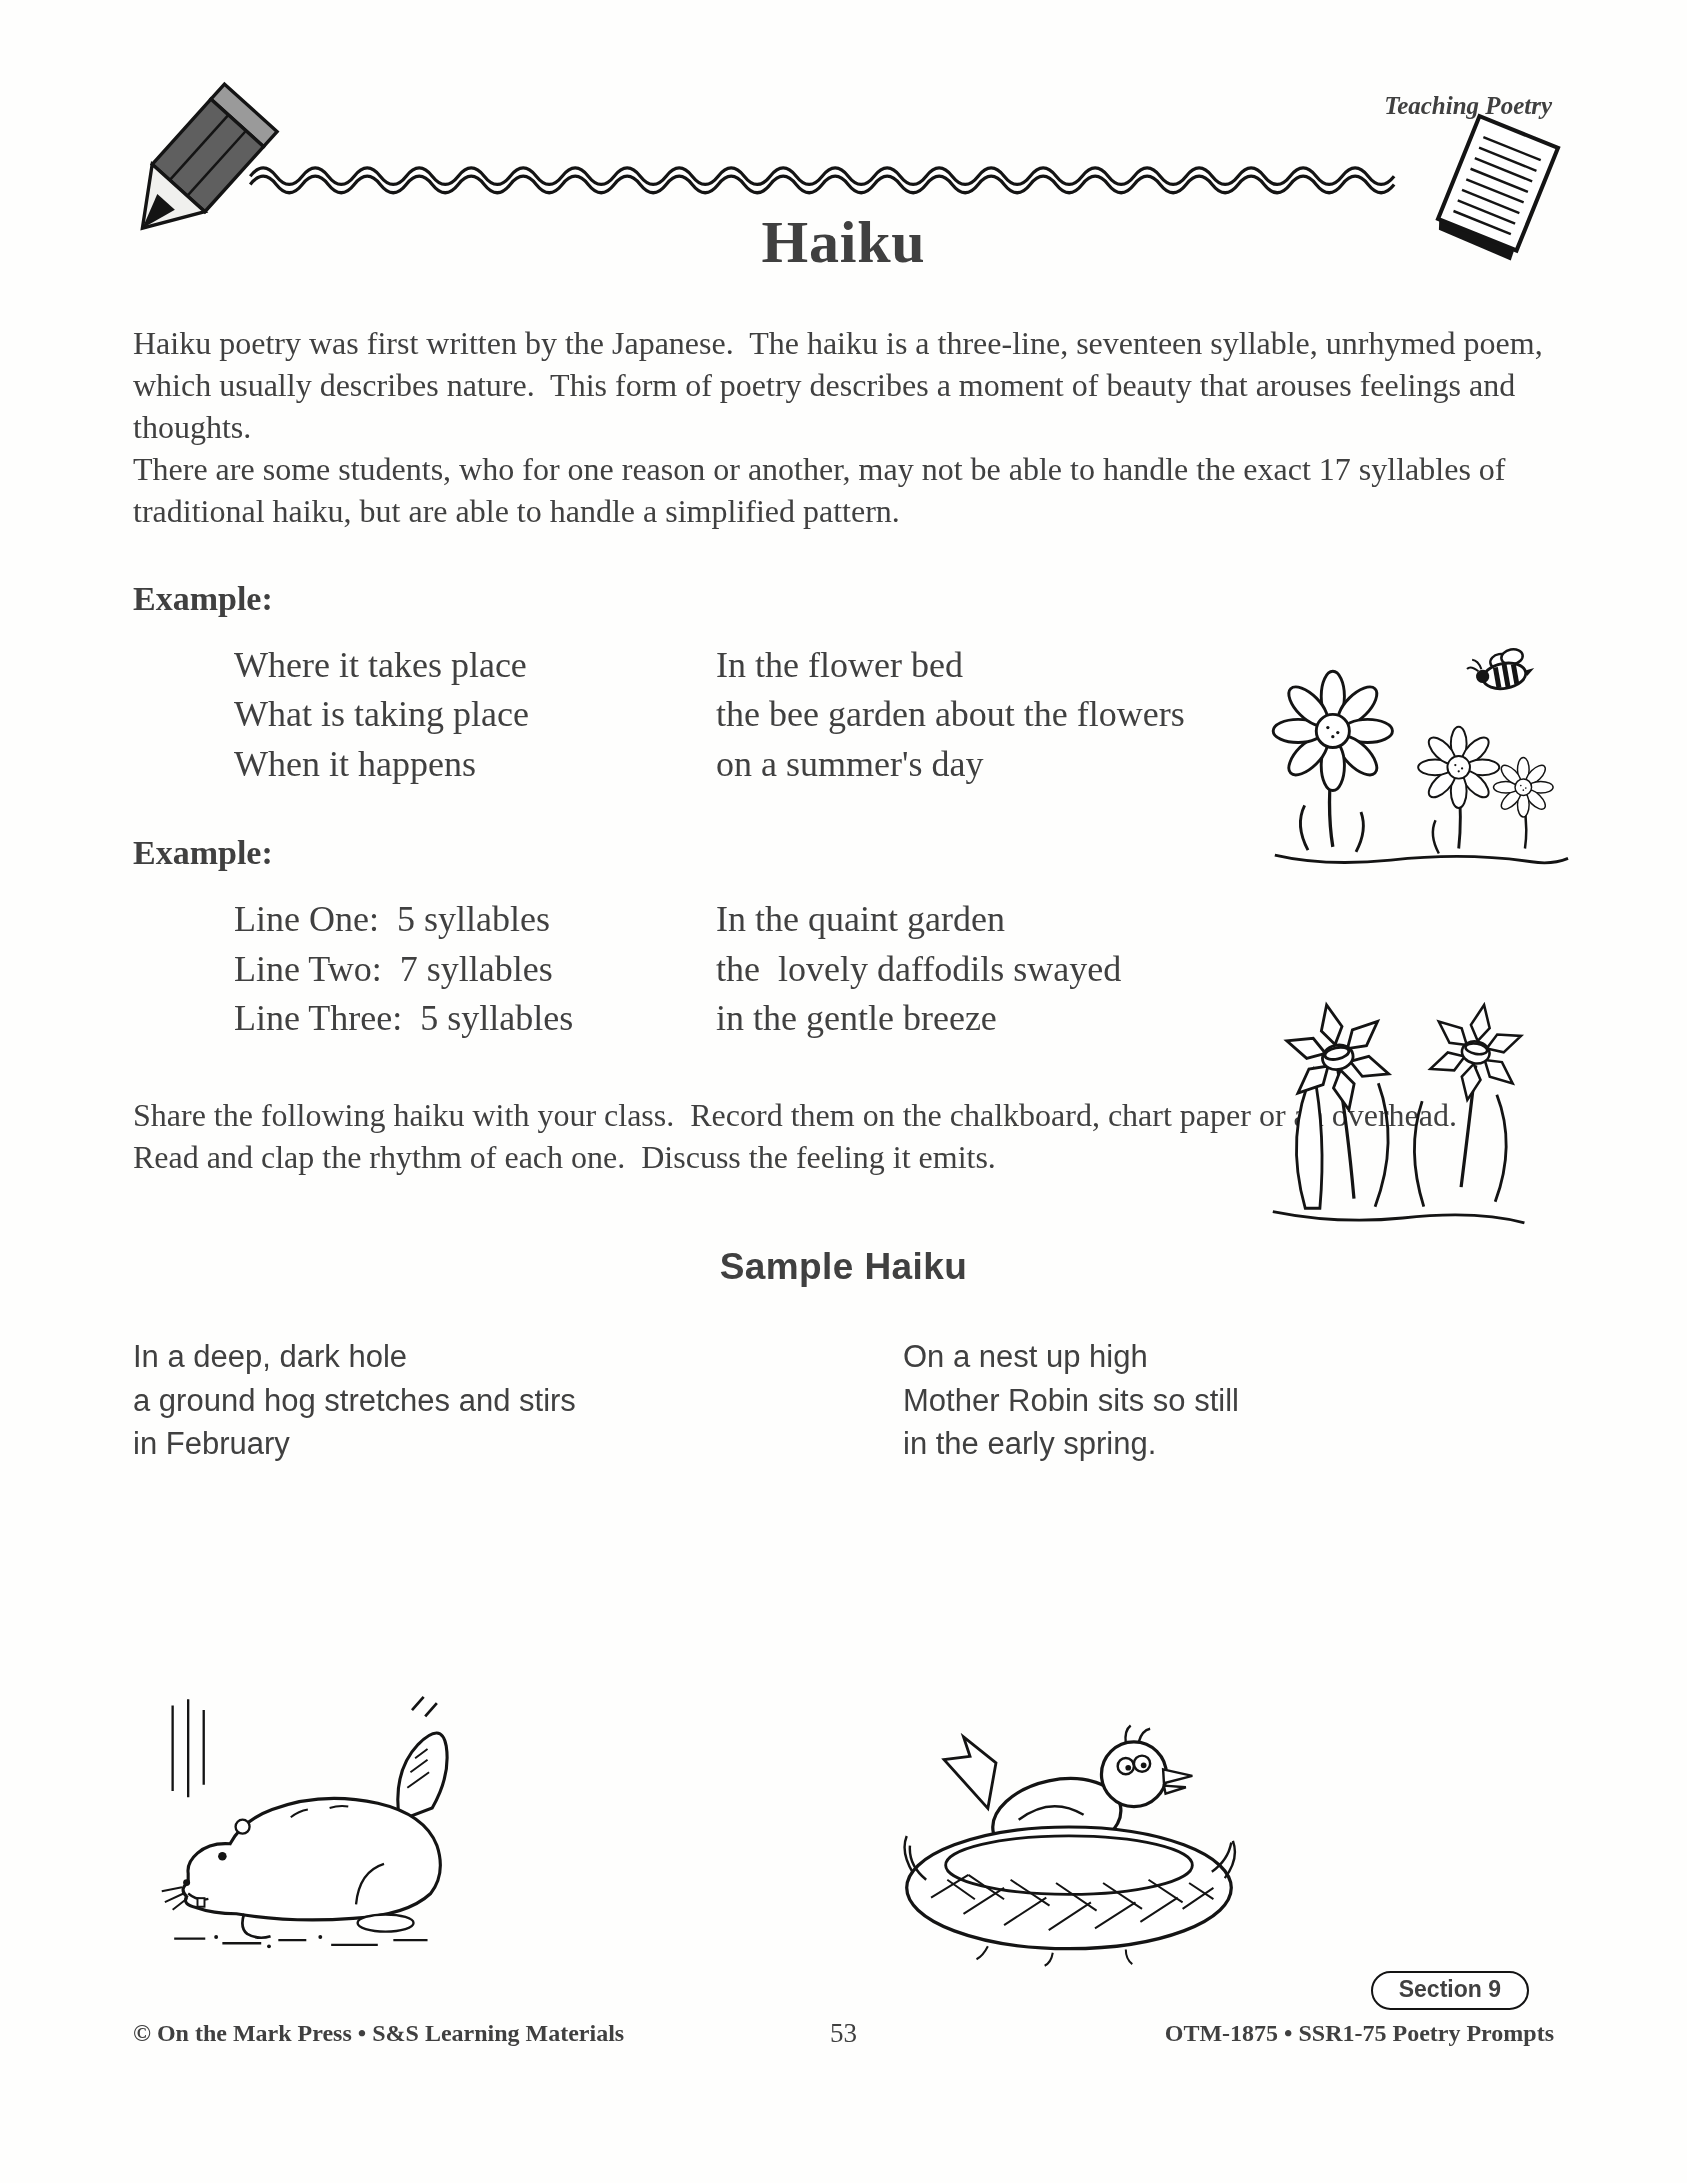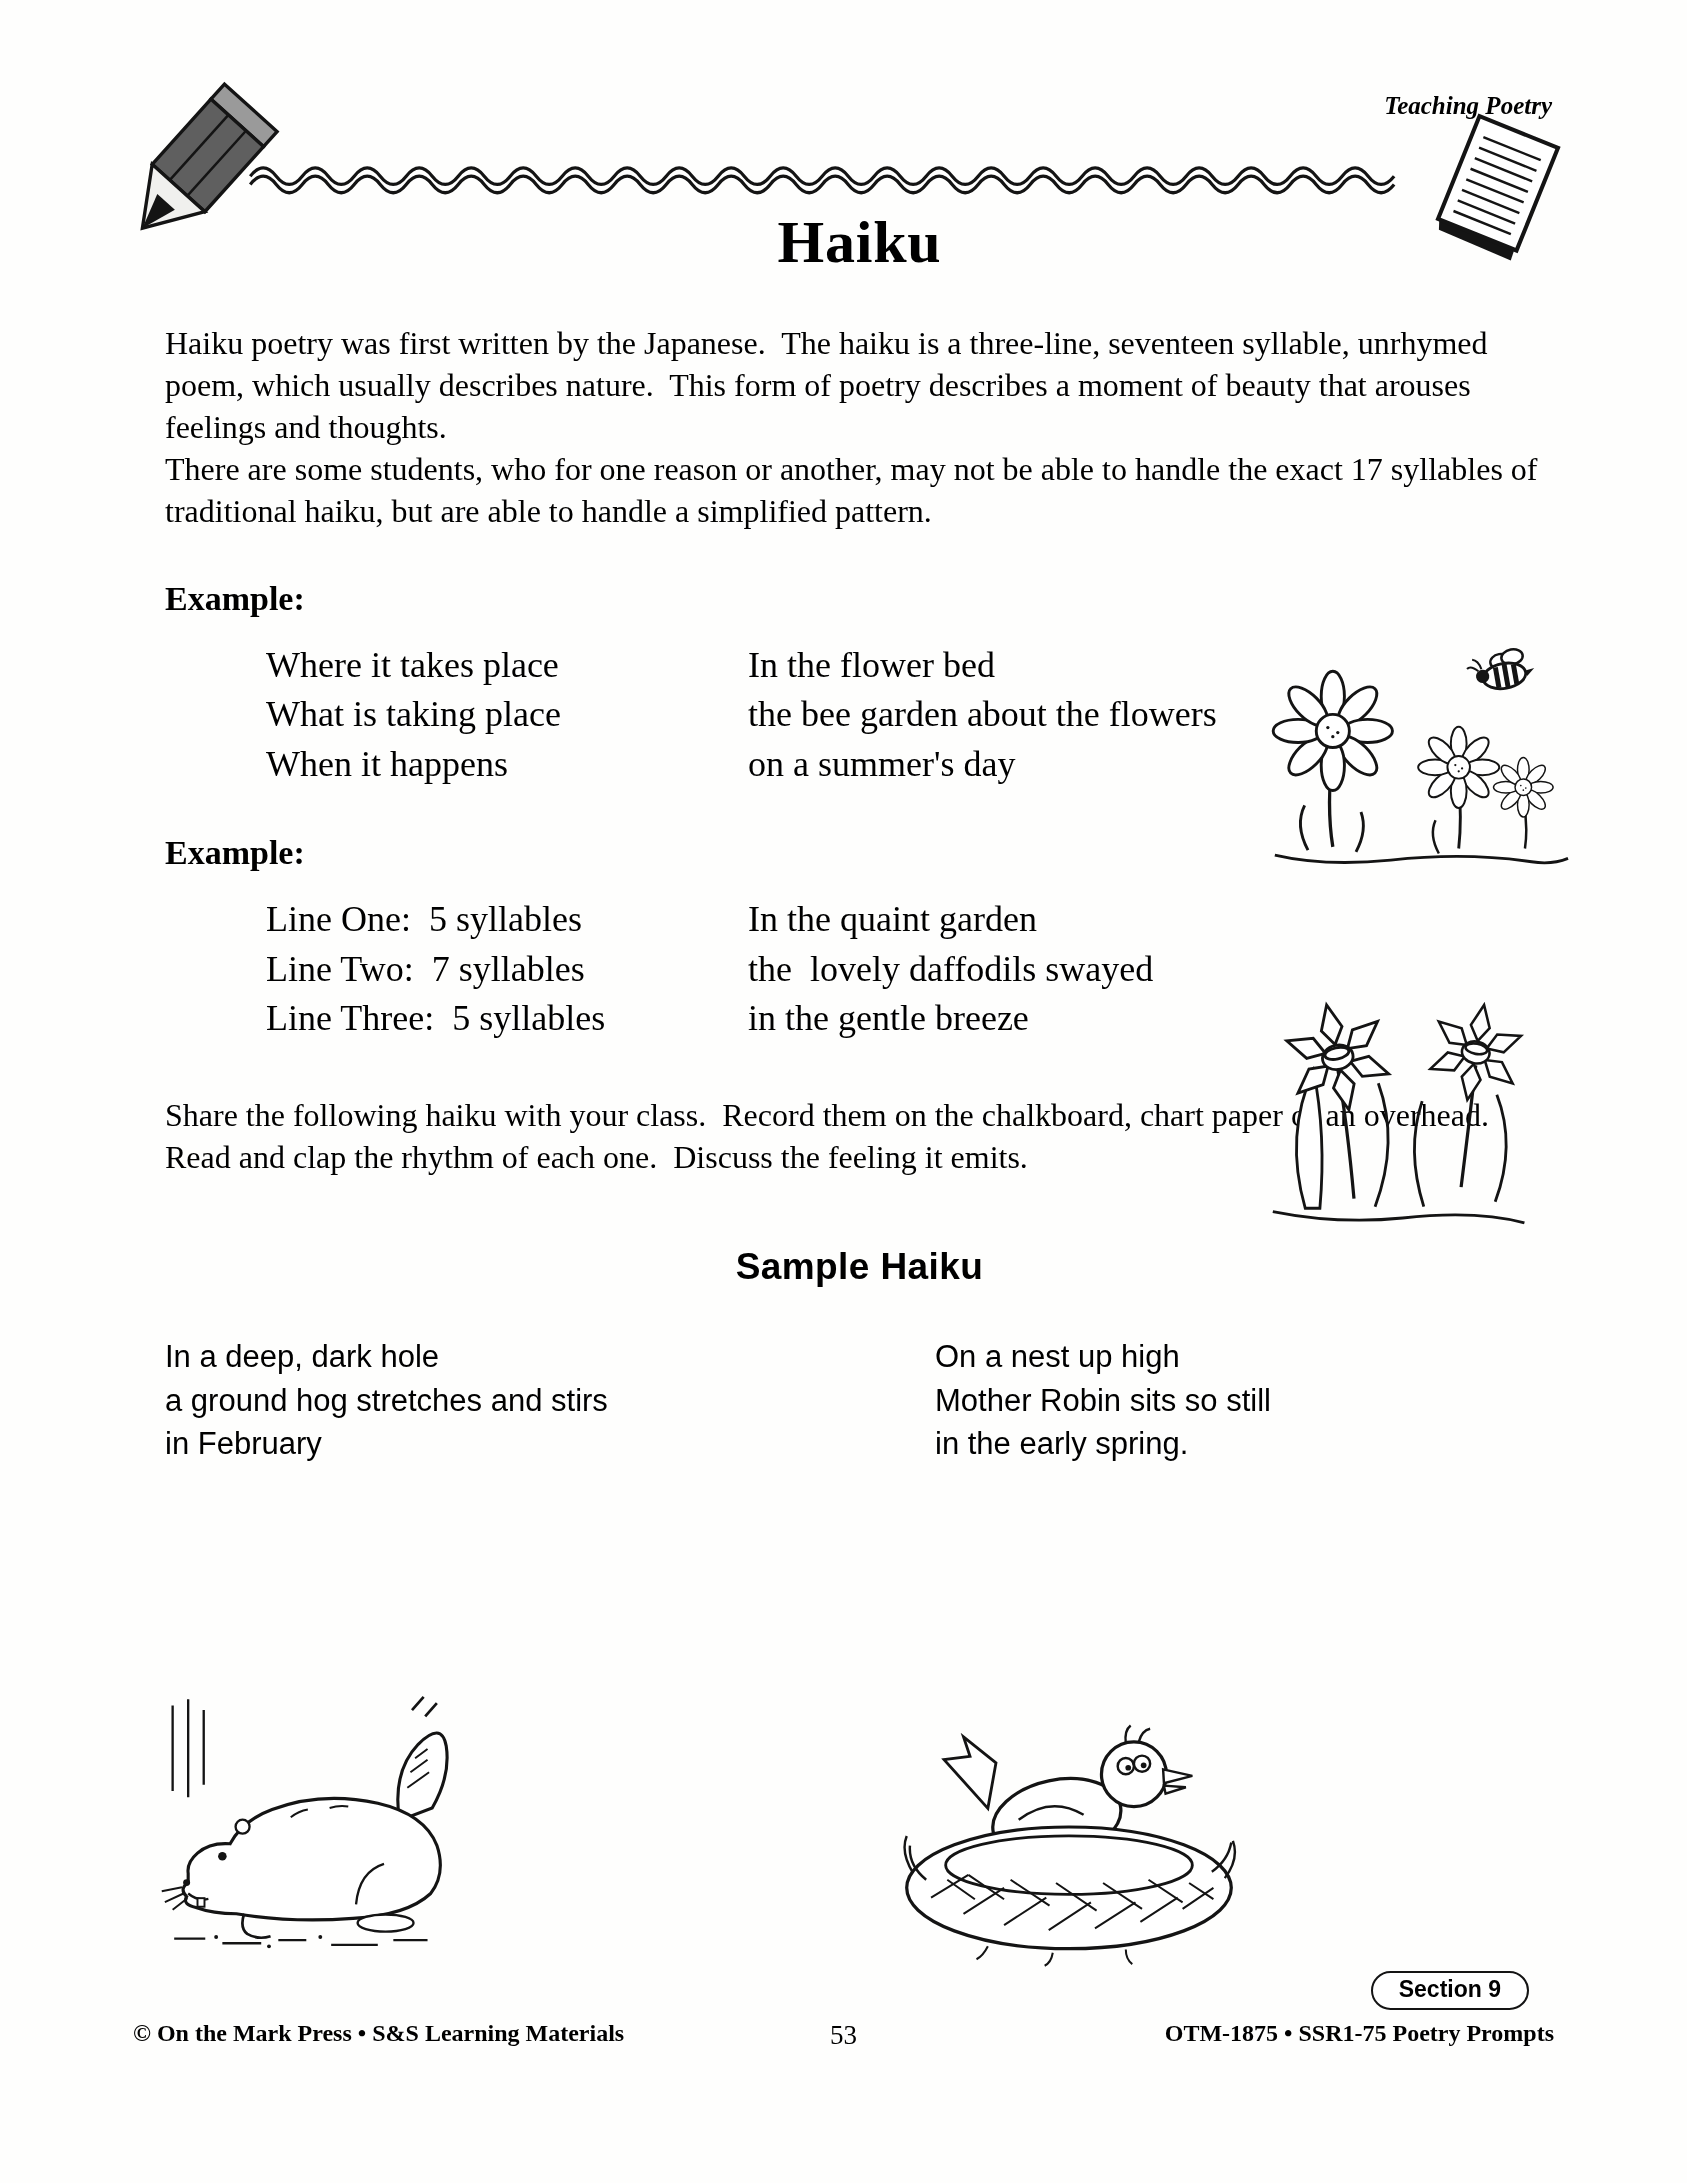--- a/index.html
+++ b/index.html
@@ -2,23 +2,22 @@
 <html style="font-size:13px"><head>
 <meta charset="utf-8">
 <style>
   * { margin:0; padding:0; box-sizing:border-box; }
   html,body { background:#ffffff; }
   .page {
     position:relative;
     width:1687px; height:2183px;
     background:#fefefd;
     font-family:"Liberation Serif", serif;
-    color:#000000;
+    color:#404040;
     overflow:hidden;
-    padding-left:32px;
   }
   .content { position:relative; padding:0 133px; }
 
   .corner-label {
     position:absolute; top:92px; right:135px;
     font-style:italic; font-weight:bold; font-size:25px;
   }
 
   .title {
     padding-top:208px; text-align:center;
@@ -65,21 +64,21 @@
     position:absolute; top:1971px; right:158px;
     border:2.5px solid #141414; border-radius:23px;
     padding:2.5px 26px 5.8px;
     font-family:"Liberation Sans", sans-serif;
     font-weight:bold; font-size:23px;
     background:#fff;
   }
 
   .footer {
     position:absolute; top:2020px; left:133px; right:133px;
-    display:flex; justify-content:space-between; align-items:flex-start;
+    display:flex; justify-content:space-between; align-items:center;
     font-size:24px; font-weight:bold;
   }
   .footer .page-number {
     position:absolute; left:50%; transform:translateX(-50%);
     font-weight:normal; font-size:27px;
   }
 </style>
 </head>
 <body>
 

